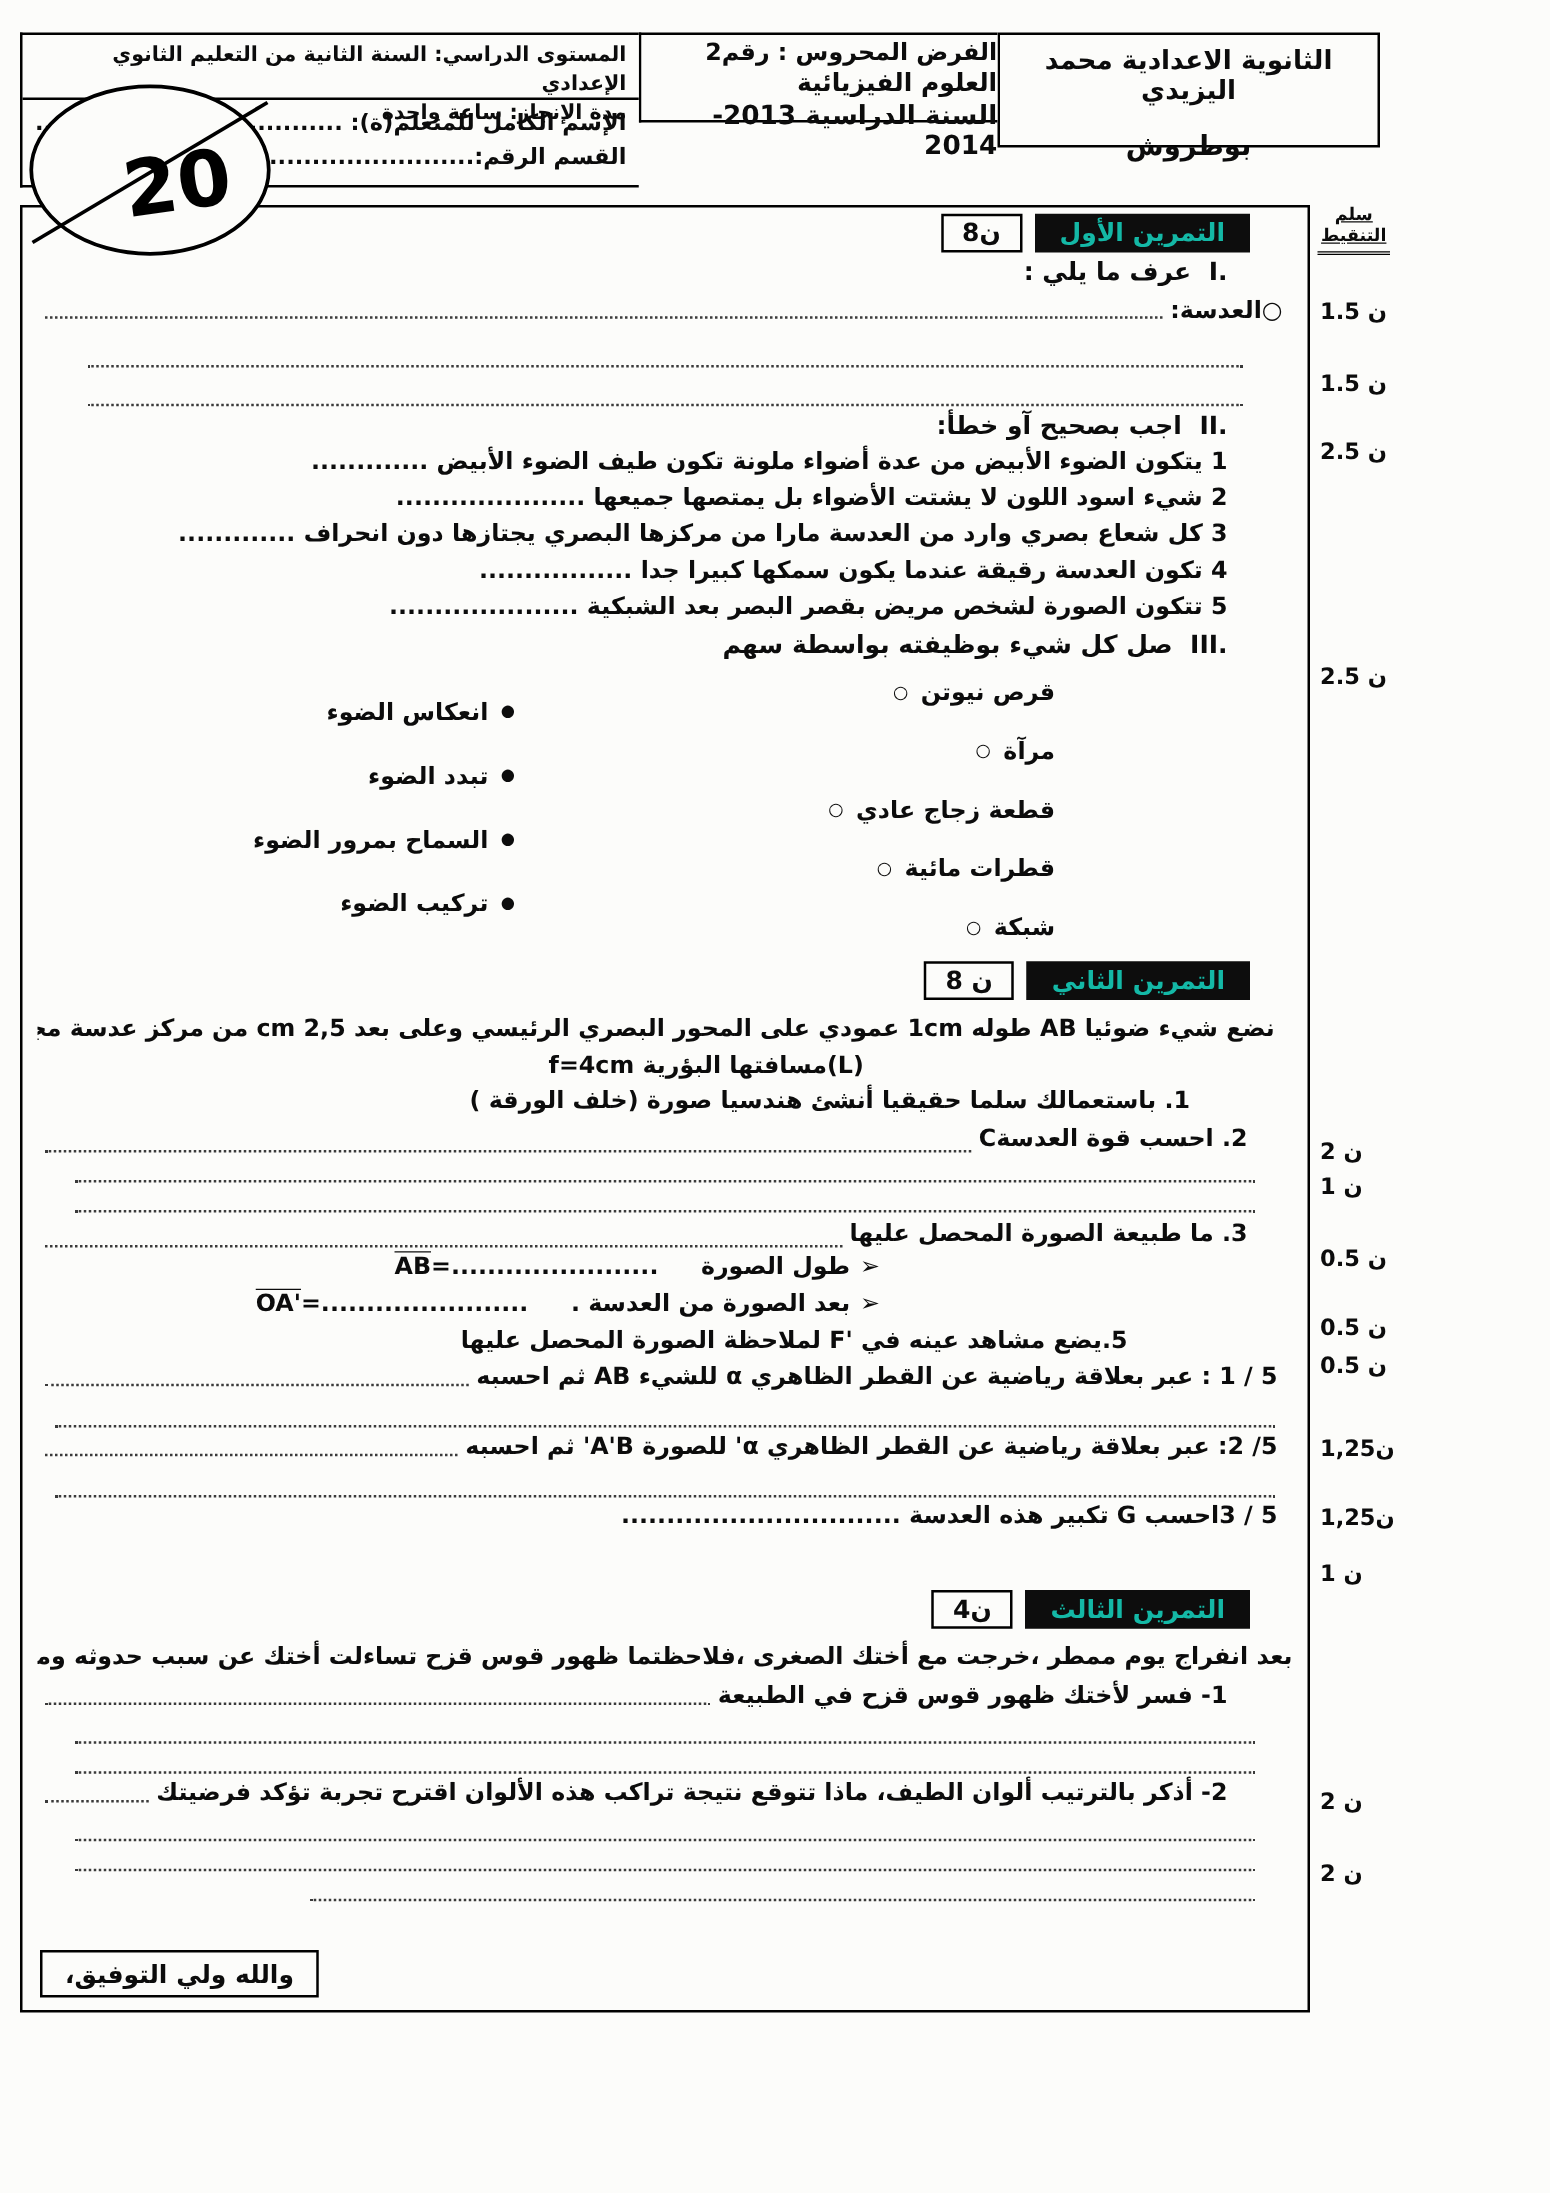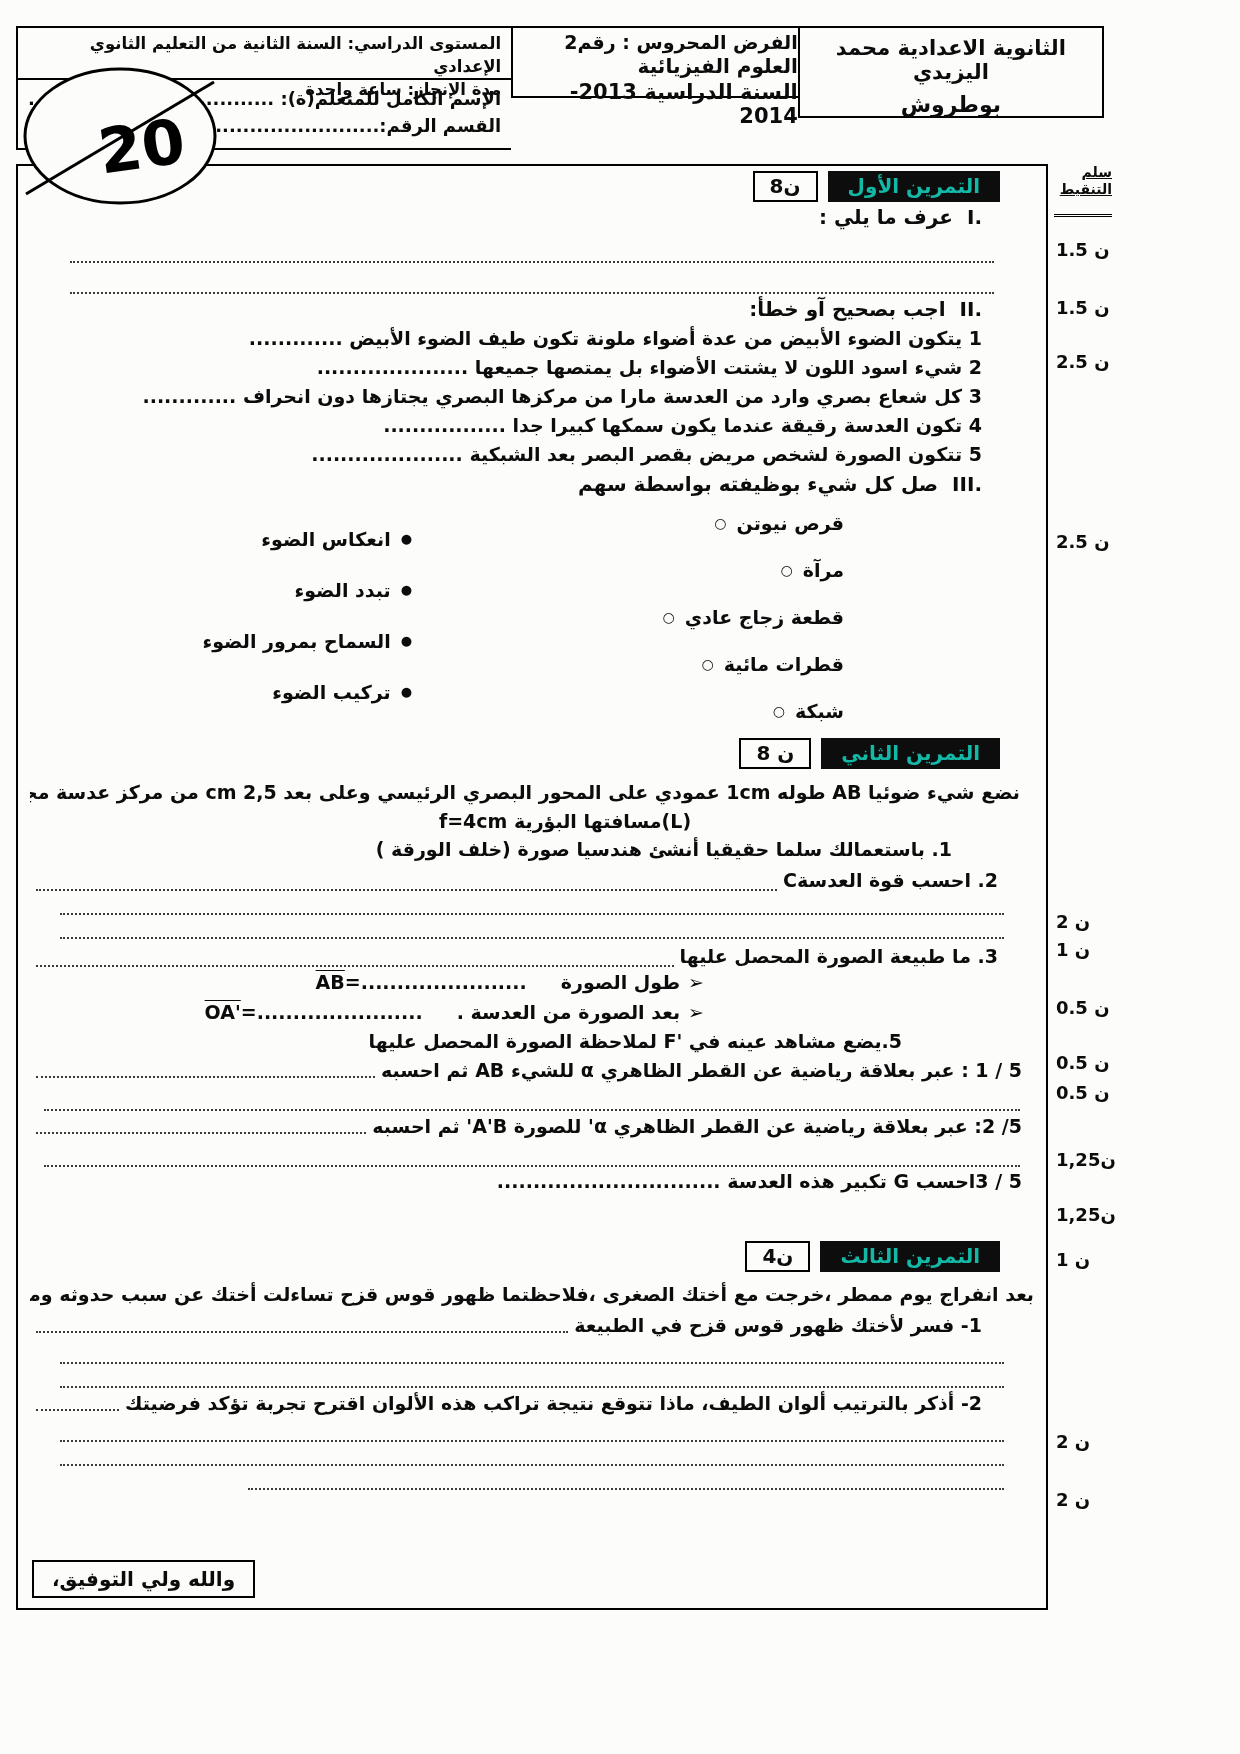--- a/index.html
+++ b/index.html
@@ -3,35 +3,35 @@
 <meta charset="utf-8">
 <style>
 *{margin:0;padding:0;box-sizing:border-box}
 html,body{width:1240px;height:1754px}
 body{position:relative;background:#fcfcfa;font-family:"DejaVu Sans",sans-serif;color:#0c0c0c;overflow:hidden}
 
 
 .hdr{position:absolute;left:16px;top:26px;width:1088px;display:flex;direction:rtl;align-items:flex-start;font-weight:700}
 .hc{background:#fcfcfa}
 .hc-school{width:312px;height:92px;border:2px solid #000;text-align:center;padding-top:8px;font-size:21px}
-.hc-school .l2{margin-top:8px;font-size:22px}
+.hc-school .l2{margin-top:21px;font-size:22px}
 .hc-exam{width:292px;height:72px;border:2px solid #000;border-right:none;padding-top:3px;font-size:19px}
 .hc-exam .l2{font-size:20px;margin-top:1px}
 .hc-exam .l3{font-size:21px;margin-top:2px}
 .hc-info{flex:1;height:124px;border:2px solid #000;border-right:none}
 .hi-top{height:52px;border-bottom:2px solid #000;padding:4px 10px;font-size:16.5px;line-height:23px}
 .hi-bot{padding:5px 10px;font-size:18px;line-height:27px;white-space:nowrap;overflow:hidden}
 
 
 .grade-svg{position:absolute;left:18px;top:64px;z-index:6}
 .grade-svg text{font-family:"DejaVu Sans",sans-serif;font-weight:700}
 
 
 .marks{position:absolute;left:1054px;top:164px;width:70px;height:1446px;direction:ltr;font-weight:700;z-index:3}
-.marks-title{width:58px;text-align:right;font-size:14px;line-height:17px;padding-bottom:16px;border-bottom:3px double #000}
+.marks-title{width:58px;text-align:center;font-size:14px;line-height:17px;padding-bottom:3px;border-bottom:3px double #000}
 .marks-title div{text-decoration:underline}
 .mark{position:absolute;left:2px;width:68px;font-size:18px;white-space:nowrap}
 
 
 .main{position:absolute;left:16px;top:164px;width:1032px;height:1446px;border:2px solid #000;direction:rtl;font-weight:700;font-size:19px;padding:4px 12px;z-index:2}
 
 .ex-header{display:flex;direction:rtl;align-items:center;gap:10px;margin:0 34px 0 0;height:32px}
 .ex-title{background:#0d0d0d;color:#14b8a6;font-size:20px;padding:2px 20px;line-height:27px}
 .ex-points{border:2px solid #000;font-size:20px;padding:0 15px;line-height:27px;direction:ltr}
 
@@ -127,20 +127,24 @@
   <div class="ex-header">
     <div class="ex-title">التمرين الأول</div>
     <div class="ex-points">8ن</div>
   </div>
 
   <div class="sec">
     <span class="roman">I.</span>
     <span>عرف ما يلي :</span>
   </div>
 
+  <div class="fline" style="margin-right:8px">
+    <span>○العدسة:</span>
+    <span class="dotfill"></span>
+  </div>
   <div class="dotline" style="margin:0 40px;height:31px"></div>
 
   <div class="dotline" style="margin:0 40px;height:31px"></div>
 
   <div class="sec">
     <span class="roman">II.</span>
     <span>اجب بصحيح آو خطأ:</span>
   </div>
 
   <div class="tf">1 يتكون الضوء الأبيض من عدة أضواء ملونة  تكون طيف الضوء الأبيض .............</div>

